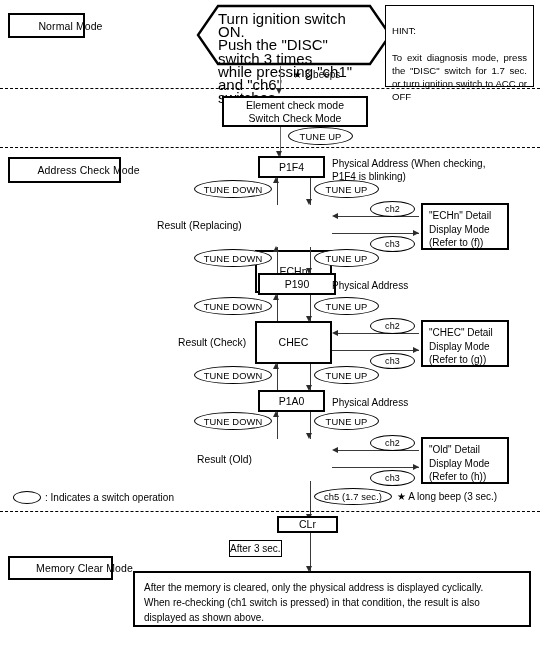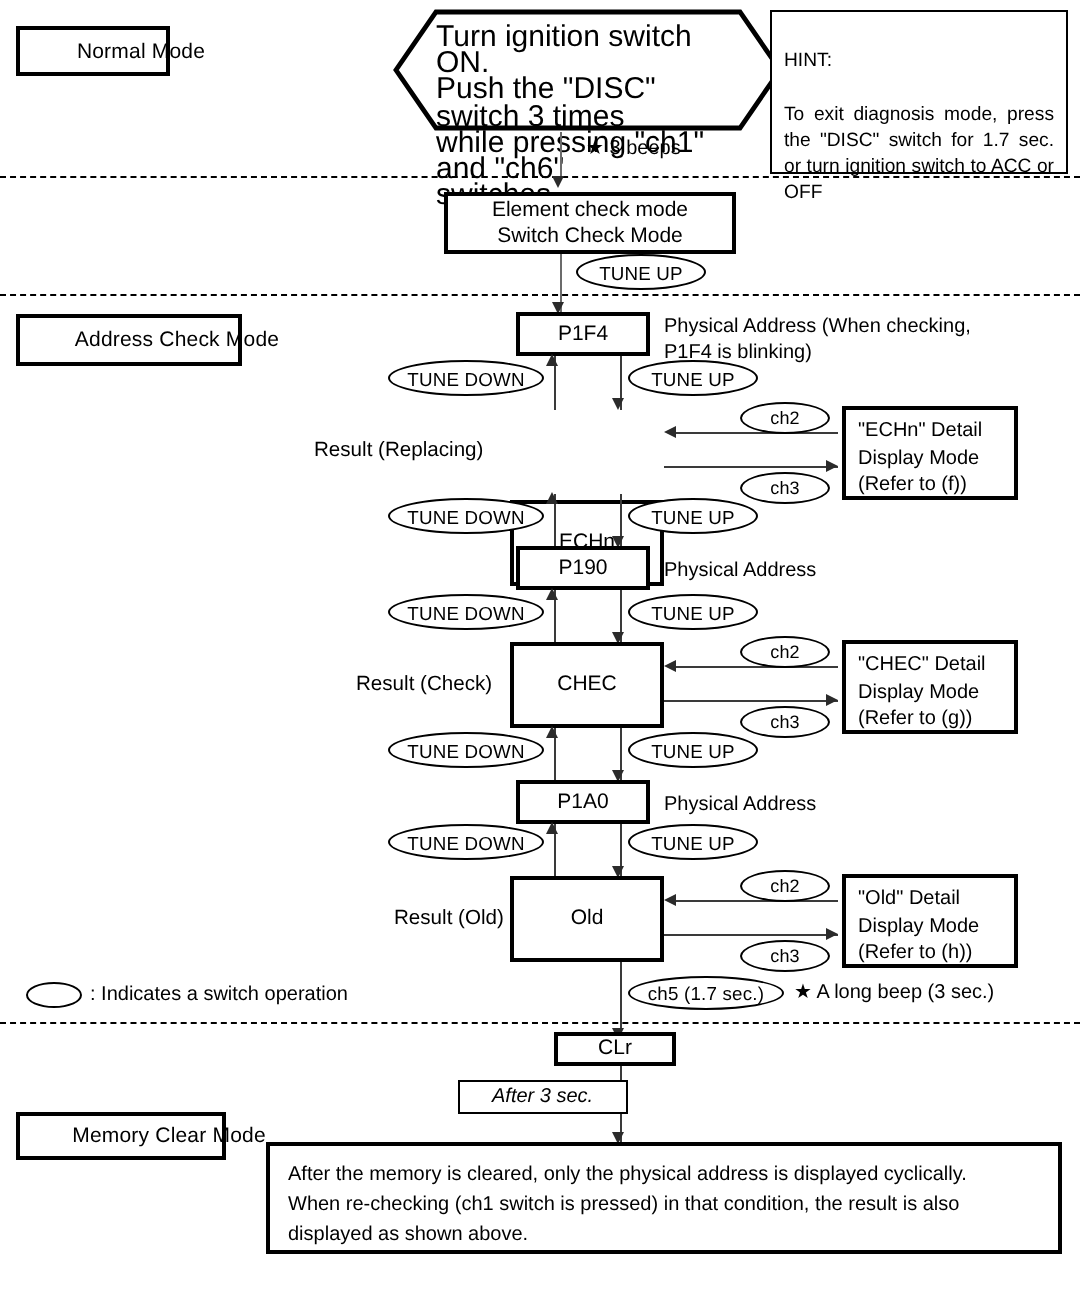--- a/index.html
+++ b/index.html
@@ -117,23 +117,22 @@
     white-space: pre-line;
   }
   .annot.big { font-size: 10.3px; }
 
   
   .label-box {
     position: absolute;
     border: 1px solid #000;
     background: #fff;
     font-size: 10px;
-    padding: 2px 16px;
+    padding: 2px 0;
     white-space: nowrap;
-    font-style: italic;
   }
 
   
   .vline {
     position: absolute;
     width: 0;
     border-left: 1.4px solid #6b6b6b;
   }
   .vline.dark { border-left-color: #3a3a3a; }
   .hline {
@@ -263,21 +262,21 @@
 (Refer to (f))</div>
 
   <div class="vline dark" style="left:310px; top:247px; height:27px;"></div>
   <div class="arrow-down" style="left:306px; top:268px;"></div>
   <div class="vline dark" style="left:277px; top:247px; height:27px;"></div>
   <div class="arrow-up" style="left:273px; top:246px;"></div>
 
   <div class="ellipse" style="left:194px; top:249px; width:78px; height:18px;">TUNE DOWN</div>
   <div class="ellipse" style="left:314px; top:249px; width:65px; height:18px;">TUNE UP</div>
 
-  <div class="flow-box" style="left:258px; top:273px; width:67px; height:22px;">P190</div>
+  <div class="flow-box" style="left:258px; top:273px; width:78px; height:22px;">P190</div>
   <div class="annot" style="left:332px; top:279px;">Physical Address</div>
 
   <div class="vline dark" style="left:310px; top:295px; height:27px;"></div>
   <div class="arrow-down" style="left:306px; top:316px;"></div>
   <div class="vline dark" style="left:277px; top:295px; height:27px;"></div>
   <div class="arrow-up" style="left:273px; top:294px;"></div>
 
   <div class="ellipse" style="left:194px; top:297px; width:78px; height:18px;">TUNE DOWN</div>
   <div class="ellipse" style="left:314px; top:297px; width:65px; height:18px;">TUNE UP</div>
 
@@ -308,21 +307,20 @@
   <div class="annot" style="left:332px; top:396px;">Physical Address</div>
 
   <div class="vline dark" style="left:310px; top:412px; height:27px;"></div>
   <div class="arrow-down" style="left:306px; top:433px;"></div>
   <div class="vline dark" style="left:277px; top:412px; height:27px;"></div>
   <div class="arrow-up" style="left:273px; top:411px;"></div>
 
   <div class="ellipse" style="left:194px; top:412px; width:78px; height:18px;">TUNE DOWN</div>
   <div class="ellipse" style="left:314px; top:412px; width:65px; height:18px;">TUNE UP</div>
 
-  <div class="flow-box" style="left:255px; top:438px; width:77px; height:43px;">Old</div>
   <div class="annot big" style="left:197px; top:453px;">Result (Old)</div>
 
   <div class="hline" style="left:338px; top:450px; width:81px;"></div>
   <div class="arrow-left" style="left:332px; top:446.5px;"></div>
   <div class="hline" style="left:332px; top:467px; width:87px;"></div>
   <div class="arrow-right" style="left:413px; top:463.5px;"></div>
 
   <div class="ellipse small" style="left:370px; top:435px; width:45px; height:16px;">ch2</div>
   <div class="ellipse small" style="left:370px; top:470px; width:45px; height:16px;">ch3</div>
 

